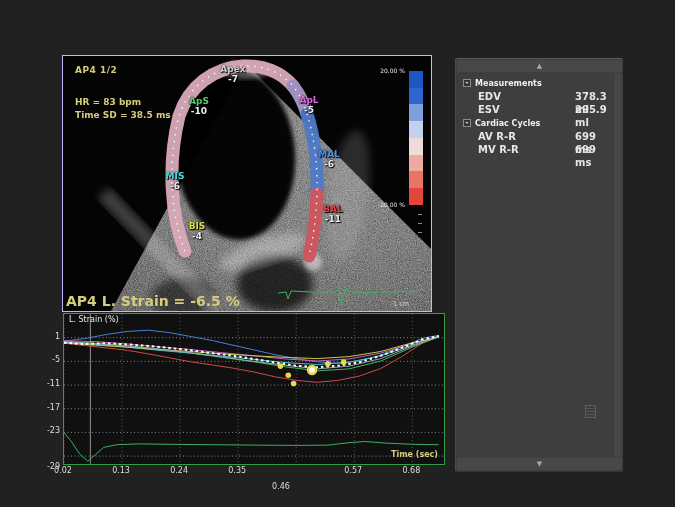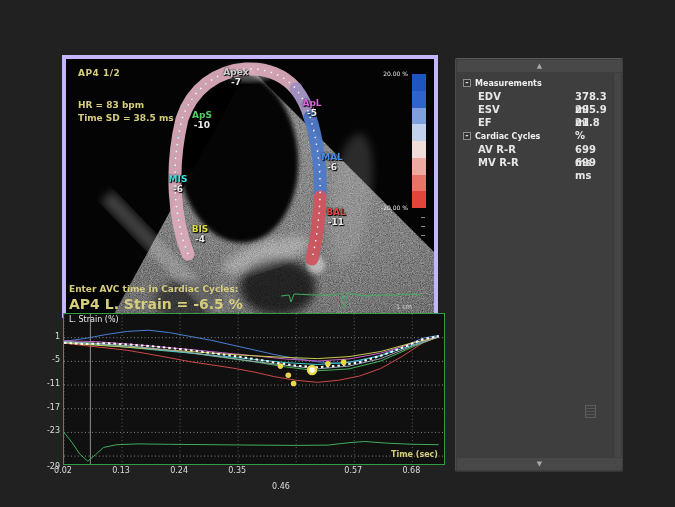--- a/index.html
+++ b/index.html
@@ -6,21 +6,21 @@
   body{
     width:675px;height:507px;position:relative;overflow:hidden;
     background:#212121;font-family:"DejaVu Sans",sans-serif;color:#ddd;
     -webkit-font-smoothing:antialiased;
   }
   .abs{position:absolute;}
   .yellow{color:#d5cc7c;font-weight:bold;}
 
   
   #echo-panel{left:62px;top:55px;width:368px;height:255px;background:#040404;
-    border:4px solid #c4b5fd;overflow:hidden;}
+    border:1px solid #c4b5fd;overflow:hidden;}
   #echo-label{left:12px;top:9px;font-size:9px;letter-spacing:.5px;}
   #hr-text{left:12px;top:41px;font-size:9px;}
   #timesd-text{left:12px;top:54px;font-size:9px;}
   #msg1{left:3px;top:225px;font-size:9px;}
   #msg2{left:3px;top:237px;font-size:14px;}
   .seg{position:absolute;text-align:center;transform:translateX(-50%);
     font-size:9px;font-weight:bold;line-height:10px;
     text-shadow:0 0 2px #000,1px 1px 1px #000;}
   .seg-val{color:#ececec;font-size:9px;}
   #colorbar{left:346px;top:15px;width:14px;height:134px;}
@@ -110,34 +110,33 @@
       <path d="M120,190 C107,155 103,108 115,60 C125,31 150,14 180,12" stroke="#50d8d8" stroke-width="1.3" stroke-dasharray="1.3 9" opacity="0.8"></path>
       <path d="M246,60 C252,82 256,110 255,136" stroke="#d070d0" stroke-width="1.3" stroke-dasharray="1.3 9" opacity="0.7"></path>
     </g>
 
     <polyline points="215,237 223,236 225,243 228,235 248,236 268,236 276,234 278,249 282,234 298,237 315,236 332,236 344,235 356,236" fill="none" stroke="#3fae5f" stroke-width="1"></polyline>
   </svg>
 
   <div id="echo-label" class="abs yellow">AP4 1/2</div>
   <div id="hr-text" class="abs yellow">HR = 83 bpm</div>
   <div id="timesd-text" class="abs yellow">Time SD = 38.5 ms</div>
-  <div id="msg1" class="abs yellow">Enter AVC time in Cardiac Cycles:</div>
   <div id="msg2" class="abs yellow">AP4 L. Strain = -6.5 %</div>
 
   <div id="colorbar" class="abs" style="background: linear-gradient(rgb(31, 85, 192) 0%, rgb(31, 85, 192) 12.5%, rgb(47, 100, 204) 12.5%, rgb(47, 100, 204) 25%, rgb(127, 160, 220) 25%, rgb(127, 160, 220) 37.5%, rgb(195, 210, 236) 37.5%, rgb(195, 210, 236) 50%, rgb(240, 220, 216) 50%, rgb(240, 220, 216) 62.5%, rgb(238, 170, 160) 62.5%, rgb(238, 170, 160) 75%, rgb(232, 116, 104) 75%, rgb(232, 116, 104) 87.5%, rgb(226, 69, 58) 87.5%, rgb(226, 69, 58) 100%);"></div>
   <div id="cb-top" class="abs">20.00 %</div>
   <div id="cb-bottom" class="abs">-20.00 %</div>
   <div id="ruler" class="abs"></div>
   <div id="scale-label" class="abs">1 cm</div>
   <div id="segments-layer" class="abs" style="left:0;top:0">
       <div class="seg" style="left: 170px; top: 8px;">
         <div style="color: rgb(207, 207, 207);">Apex</div>
         <div class="seg-val">-7</div>
       </div>
-      <div class="seg" style="left: 136px; top: 40px; margin-top: 11px;">
+      <div class="seg" style="left: 136px; top: 40px;">
         <div style="color: rgb(85, 204, 102);">ApS</div>
         <div class="seg-val">-10</div>
       </div>
       <div class="seg" style="left: 246px; top: 39px;">
         <div style="color: rgb(221, 102, 221);">ApL</div>
         <div class="seg-val">-5</div>
       </div>
       <div class="seg" style="left: 266px; top: 93px;">
         <div style="color: rgb(77, 143, 232);">MAL</div>
         <div class="seg-val">-6</div>
@@ -213,21 +212,20 @@
     <span>▲</span>
   </div>
   <div id="scroll-track"></div>
   <div id="meas-rows">
       <div class="sec-header">
         <span class="collapse-box">-</span>
         <span>Measurements</span>
       </div>
       <div class="m-row"><span>EDV</span><span class="m-val">378.3 ml</span></div>
       <div class="m-row"><span>ESV</span><span class="m-val">295.9 ml</span></div>
-      <div class="m-row"><span>EF</span><span class="m-val">21.8 %</span></div>
       <div class="sec-header">
         <span class="collapse-box">-</span>
         <span>Cardiac Cycles</span>
       </div>
       <div class="m-row"><span>AV R-R</span><span class="m-val">699 ms</span></div>
       <div class="m-row"><span>MV R-R</span><span class="m-val">699 ms</span></div>
     </div>
   <div id="scroll-down" class="scroll-strip">
     <span>▼</span>
   </div>

